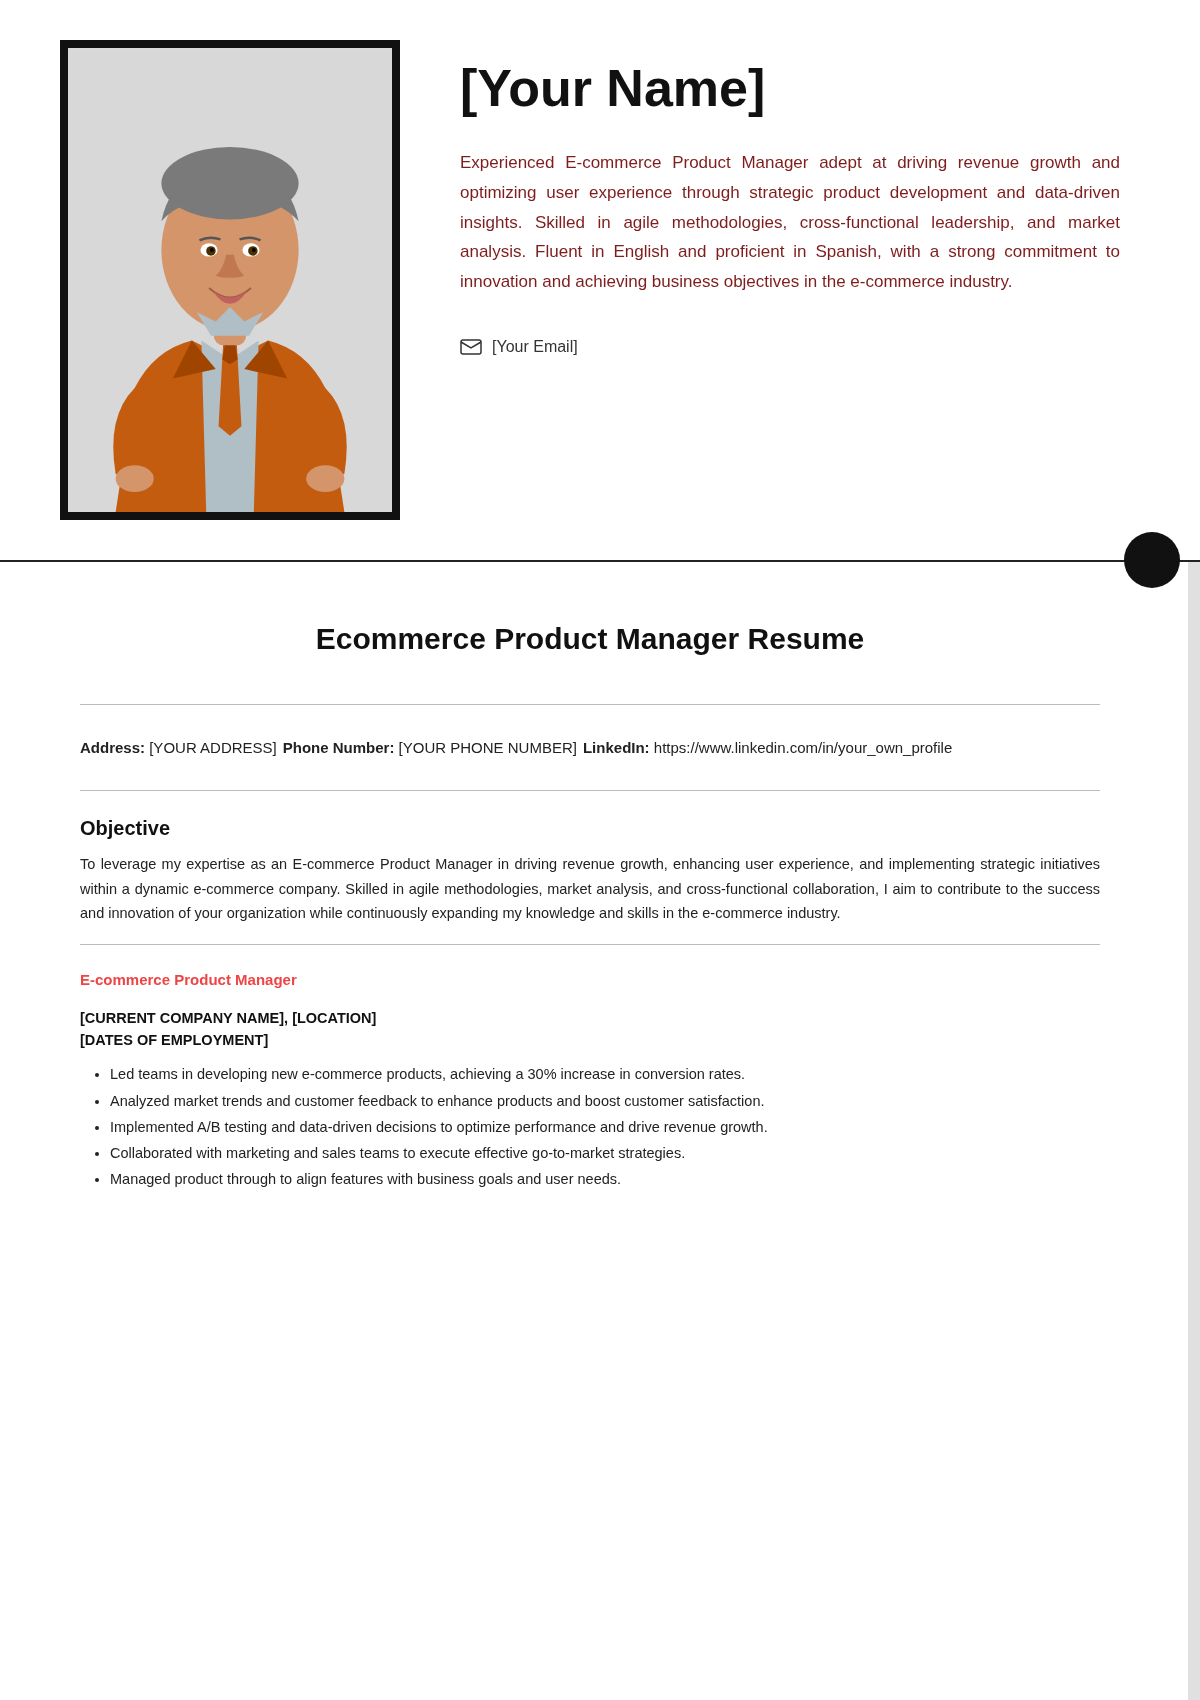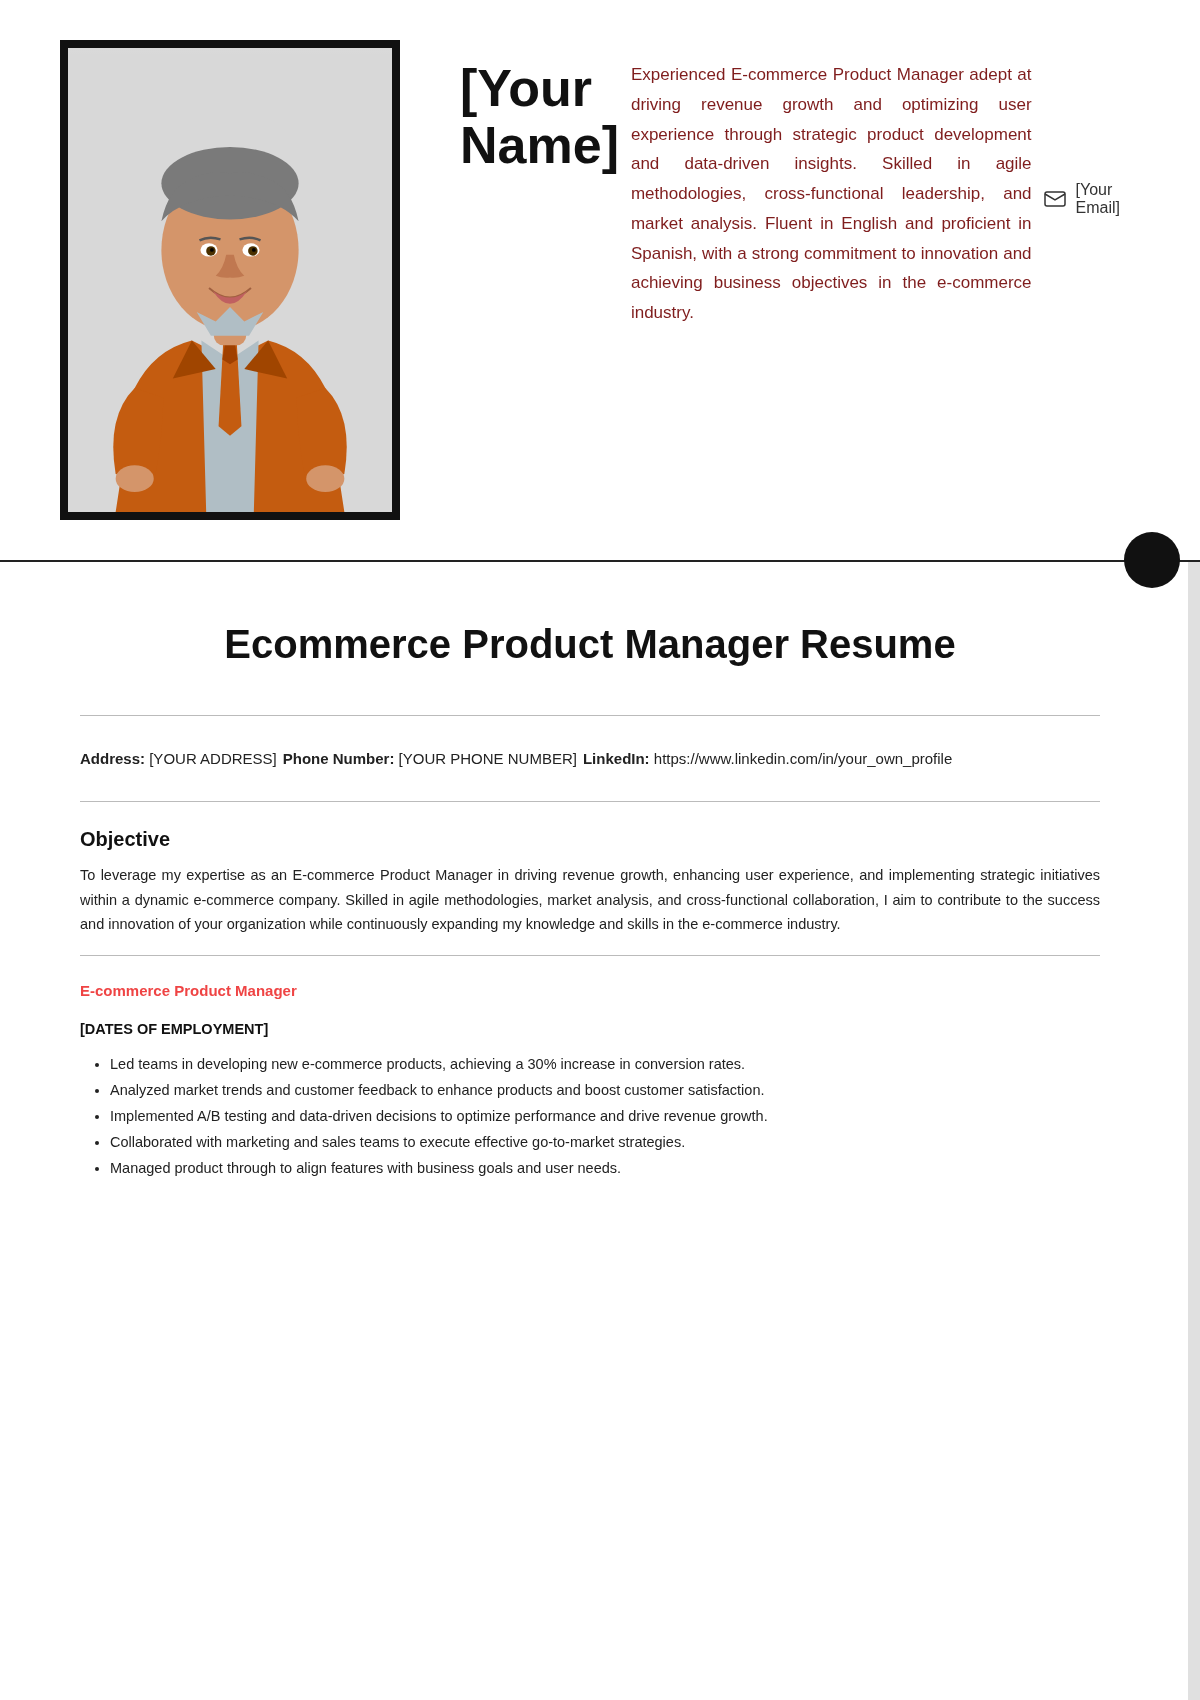--- a/index.html
+++ b/index.html
@@ -70,22 +70,22 @@
 
     
     .photo-placeholder svg {
       width: 100%;
       height: 100%;
     }
 
     .header-info {
       flex: 1;
       display: flex;
-      flex-direction: row;
-      gap: 12px;
+      flex-direction: column;
+      gap: 31px;
       padding-top: 20px;
     }
 
     .person-name {
       font-size: 52px;
       font-weight: 900;
       color: #111;
       line-height: 1.1;
     }
 
@@ -133,21 +133,21 @@
 
     
     .document-section {
       padding: 60px 100px 60px 80px;
       display: flex;
       flex-direction: column;
       gap: 0;
     }
 
     .doc-title {
-      font-size: 40px;
+      font-size: 30px;
       font-weight: 900;
       text-align: center;
       color: #111;
       margin-bottom: 30px;
     }
 
     .divider {
       border: none;
       border-top: 1px solid #bbb;
       margin: 18px 0;
@@ -332,20 +332,21 @@
     <p class="section-body">To leverage my expertise as an E-commerce Product Manager in driving revenue growth, enhancing user experience, and implementing strategic initiatives within a dynamic e-commerce company. Skilled in agile methodologies, market analysis, and cross-functional collaboration, I aim to contribute to the success and innovation of your organization while continuously expanding my knowledge and skills in the e-commerce industry.</p>
   </div>
 
   <hr class="divider">
 
   <div class="resume-section">
 
     <p class="sub-section-title">E-commerce Product Manager</p>
 
     <div class="sub-section-company">
+      <div>[CURRENT COMPANY NAME], [LOCATION]</div>
       <div>[DATES OF EMPLOYMENT]</div>
     </div>
 
     <ul class="bullet-list">
     <li>Led teams in developing new e-commerce products, achieving a 30% increase in conversion rates.</li>
         <li>Analyzed market trends and customer feedback to enhance products and boost customer satisfaction.</li>
         <li>Implemented A/B testing and data-driven decisions to optimize performance and drive revenue growth.</li>
         <li>Collaborated with marketing and sales teams to execute effective go-to-market strategies.</li>
         <li>Managed product through to align features with business goals and user needs.</li>
       </ul>

